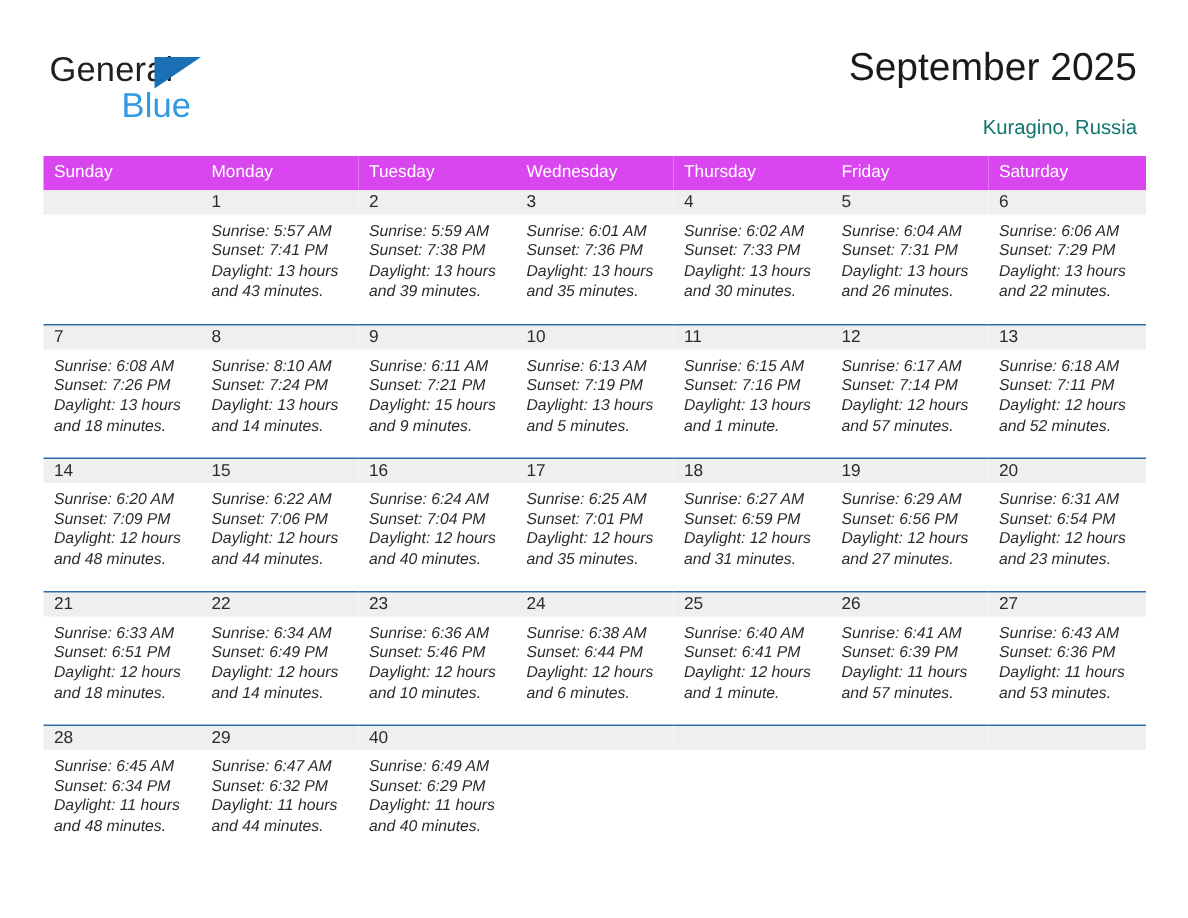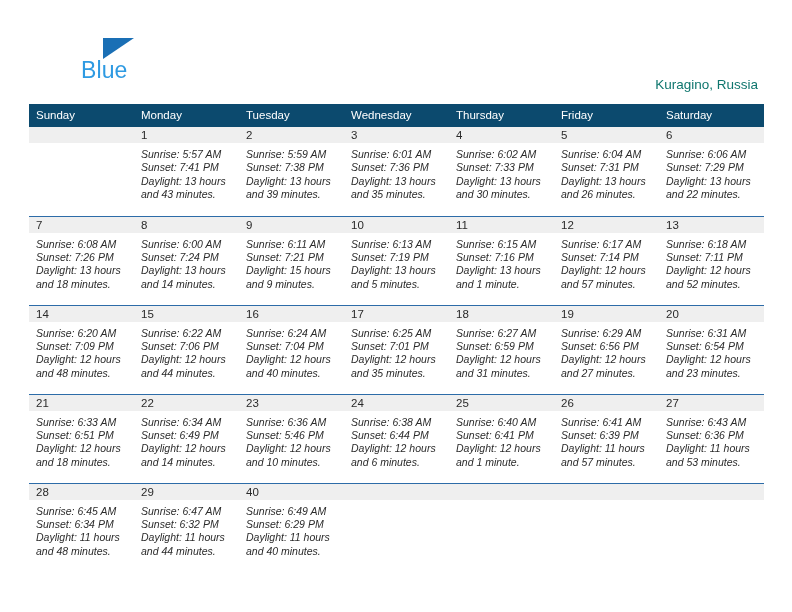--- a/index.html
+++ b/index.html
@@ -90,21 +90,21 @@
     left: 29px;
     top: 104px;
     width: 735px;
   }
   table.cal {
     width: 735px;
     border-collapse: collapse;
     table-layout: fixed;
   }
   table.cal th {
-    background: #0c4a6e;
+    background: #d946ef;
     color: #ffffff;
     font-size: 11.5px;
     font-weight: normal;
     text-align: left;
     padding: 5px 0 6px 7px;
     height: 18px;
     box-sizing: border-box;
   }
   table.cal td {
     vertical-align: top;
@@ -141,23 +141,25 @@
   }
   .cell-empty .cell-body { visibility: hidden; }
 </style>
 </head>
 <body>
 
 <div class="page">
 
   <div class="topbar">
     <div class="logo">
+      <span class="logo-general">General</span>
       <span class="logo-tri"></span>
       <span class="logo-blue">Blue</span>
     </div>
+    <div class="title">September 2025</div>
     <div class="subtitle">Kuragino, Russia</div>
   </div>
 
   <div class="calendar">
     <table class="cal">
       <thead>
         <tr>
           <th>Sunday</th>
           <th>Monday</th>
           <th>Tuesday</th>
@@ -233,21 +235,21 @@
             <div class="daynum-strip">7</div>
             <div class="cell-body">
               <div>Sunrise: 6:08 AM</div>
               <div>Sunset: 7:26 PM</div>
               <div class="daylight">Daylight: 13 hours and 18 minutes.</div>
             </div>
           </td>
           <td>
             <div class="daynum-strip">8</div>
             <div class="cell-body">
-              <div>Sunrise: 6:00 AM</div>
+              <div>Sunrise: 8:10 AM</div>
               <div>Sunset: 7:24 PM</div>
               <div class="daylight">Daylight: 13 hours and 14 minutes.</div>
             </div>
           </td>
           <td>
             <div class="daynum-strip">9</div>
             <div class="cell-body">
               <div>Sunrise: 6:11 AM</div>
               <div>Sunset: 7:21 PM</div>
               <div class="daylight">Daylight: 15 hours and 9 minutes.</div>

